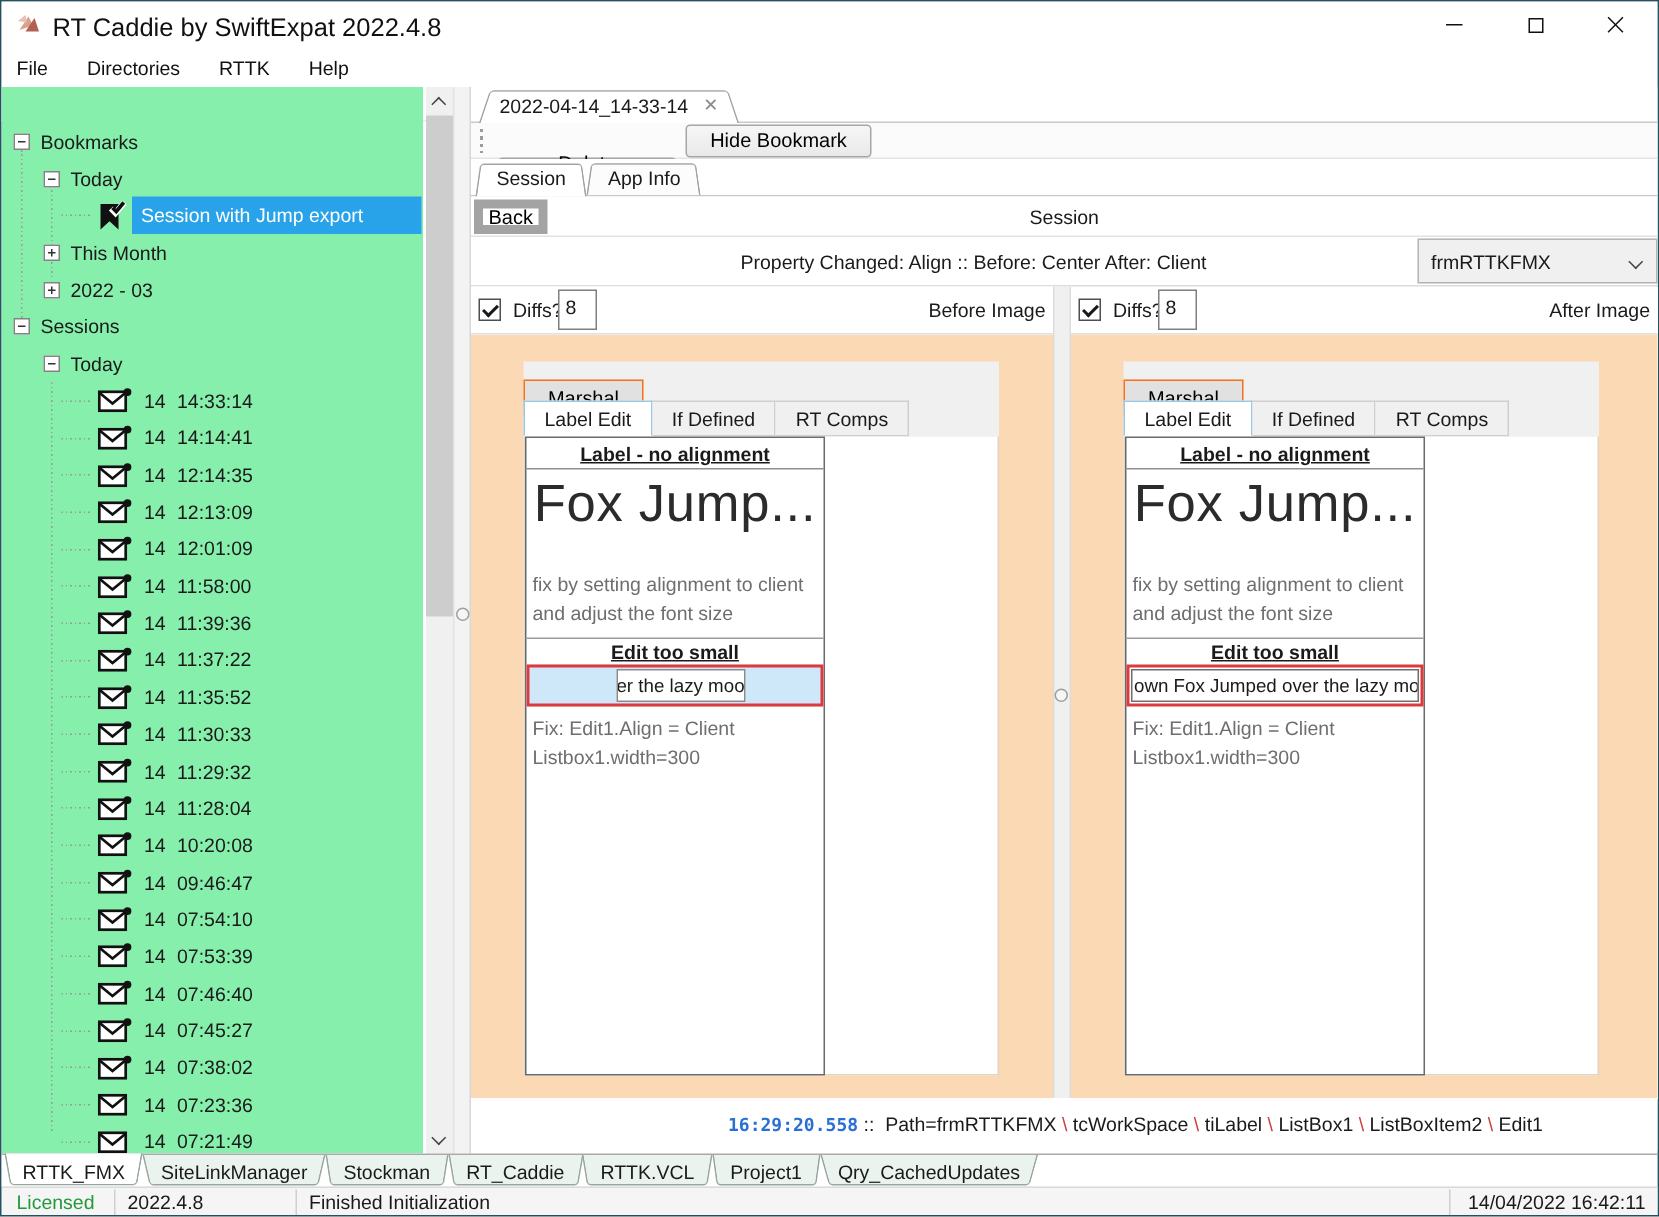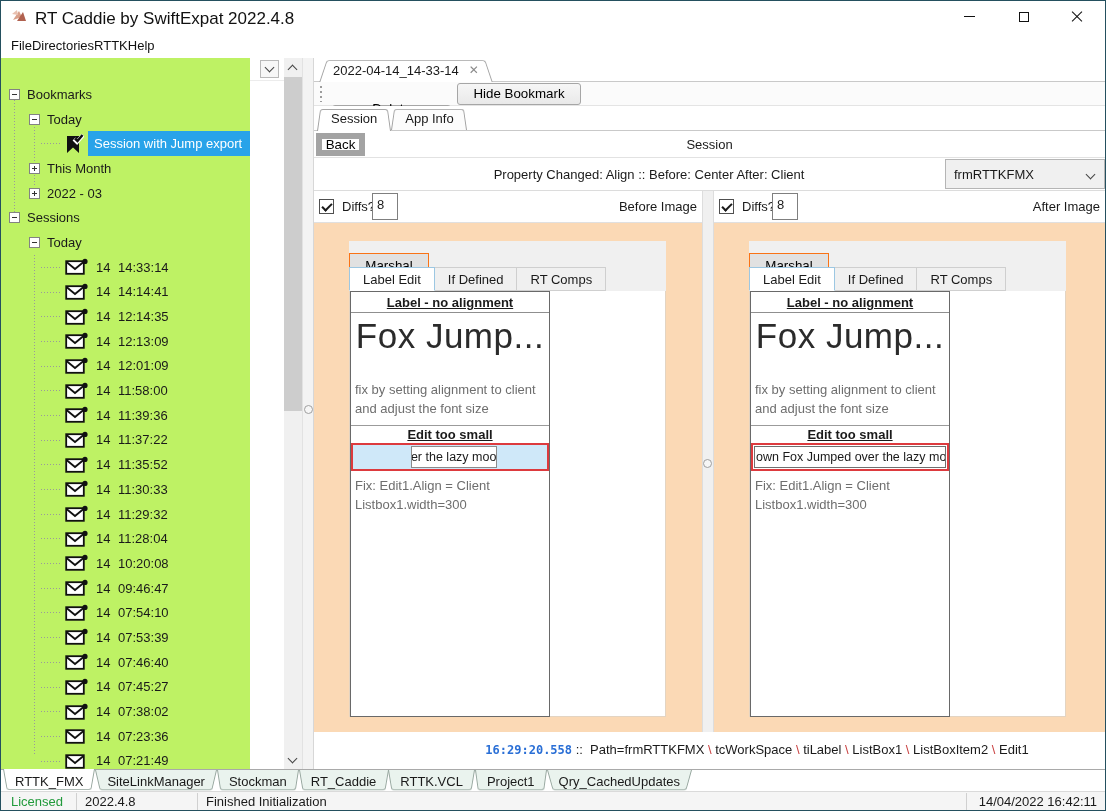--- a/index.html
+++ b/index.html
@@ -14,25 +14,25 @@
   #title-text { left:34px; top:8px; font-size:17px; color:#111; }
   .winbtn { top:0; width:46px; height:31px; display:flex; align-items:center; justify-content:center; }
   #btn-min { left:945px; } #btn-max { left:1000px; } #btn-close { left:1053px; }
   .glyph-min { width:11px; height:0; border-top:1px solid #111; }
   .glyph-max { width:10px; height:10px; border:1px solid #111; }
   .glyph-x { position:relative; width:12px; height:12px; }
   .glyph-x::before,.glyph-x::after { content:""; position:absolute; left:-1px; top:5px; width:14px; height:1px; background:#111; }
   .glyph-x::before { transform:rotate(45deg);} .glyph-x::after { transform:rotate(-45deg);}
 
   
-  #menubar { left:0; top:31px; width:1104px; height:26px; background:#fff; display:flex; align-items:center; padding-left:10px; }
+  #menubar { left:0; top:31px; width:1104px; height:26px; background:#fff; display:flex; align-items:center; padding-left:10px; gap:26px; }
   .menu-item { color:#111; }
 
   
-  #sidebar { left:0; top:57px; width:249px; height:711px; background:#bef264; overflow:hidden; }
+  #sidebar { left:0; top:57px; width:281px; height:711px; background:#86efac; overflow:hidden; }
   #sidebar-header { left:0; top:57px; width:283px; height:23px; background:#fff; border-bottom:1px solid #ececec; }
   #sidebar-header-label { position:absolute; left:4px; top:4px; }
   #sidebar-drop { position:absolute; left:259px; top:2px; width:19px; height:18px; background:#f7f7f7; border:1px solid #b9b9b9; }
   .chev { position:absolute; width:7px; height:7px; border-right:1px solid #444; border-bottom:1px solid #444; }
   #sidebar-drop .chev { left:5px; top:3px; transform:rotate(45deg); }
 
   #tree { left:0; top:81px; width:283px; }
   .trow { position:relative; height:24.7px; display:flex; align-items:center; }
   .expander { position:relative; width:11px; height:11px; border:1px solid #838383; background:#fff; flex:none; }
   .expander::before { content:""; position:absolute; left:2px; top:4px; width:5px; height:1px; background:#333; }

